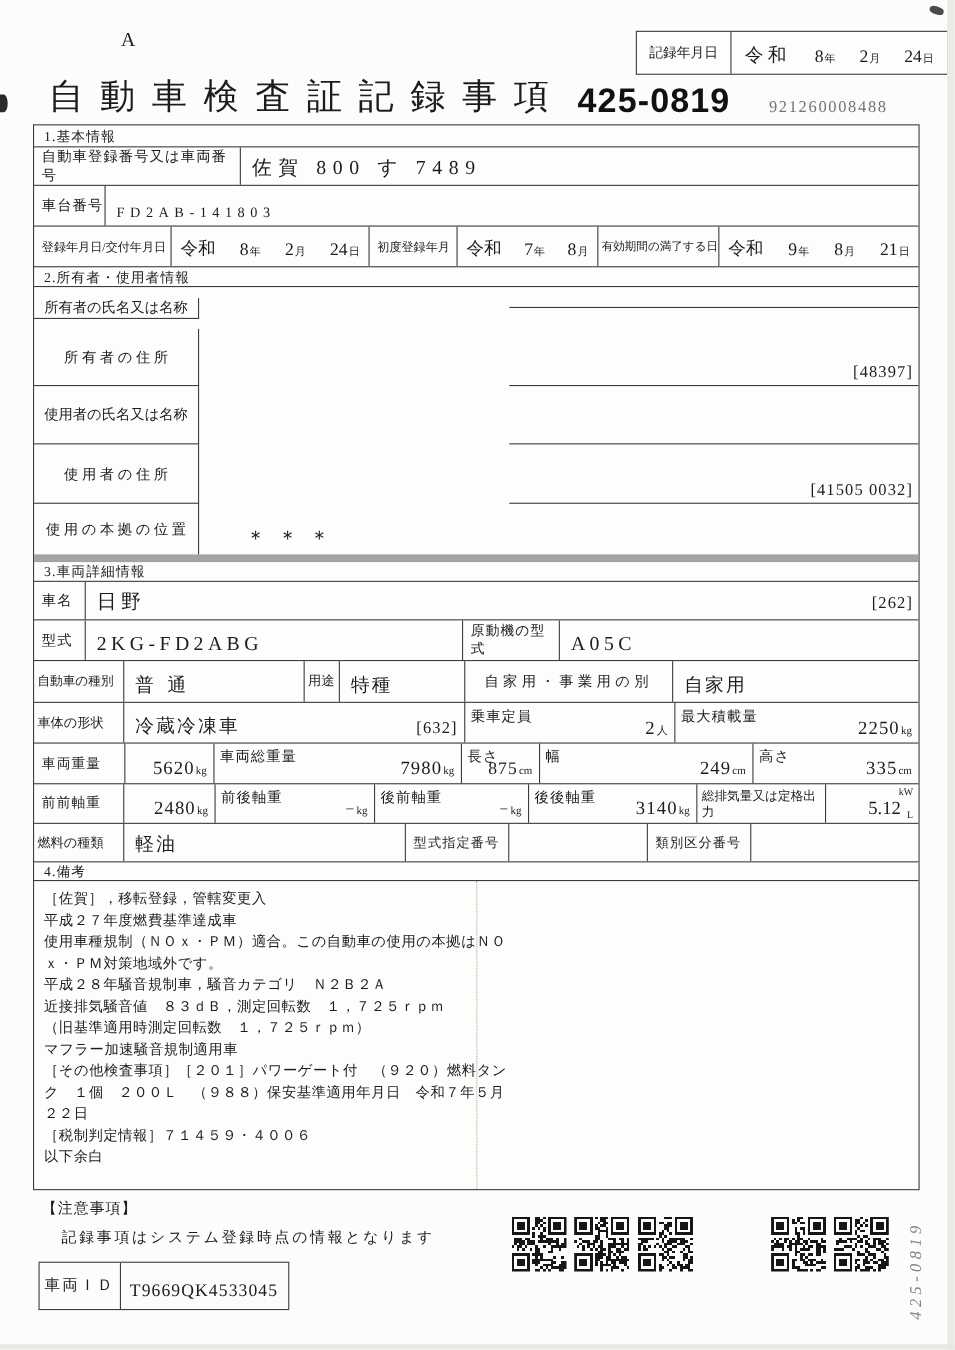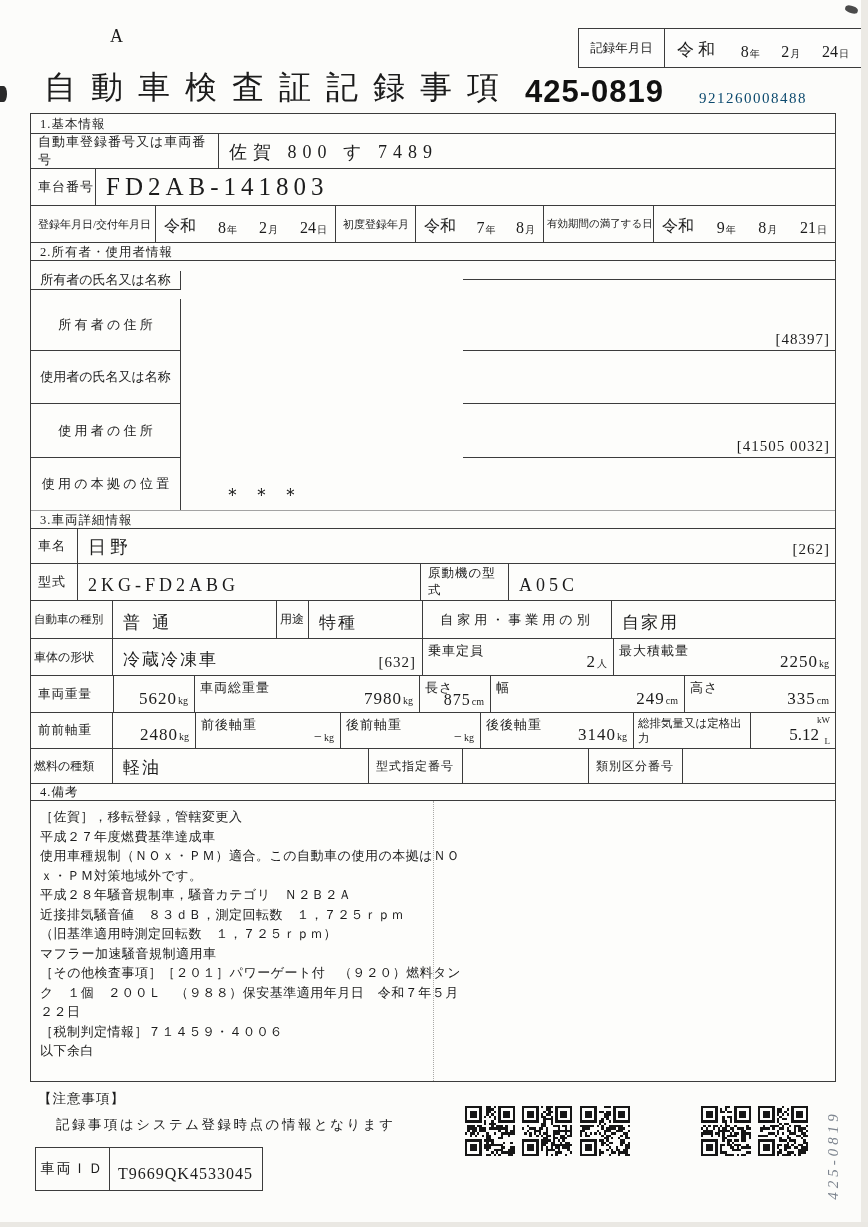--- a/index.html
+++ b/index.html
@@ -4,21 +4,21 @@
 <style>
   * { margin:0; padding:0; box-sizing:border-box; }
   html,body { width:868px; height:1227px; }
   body { background:#efeeeb; font-family:"Liberation Serif","DejaVu Serif",serif; color:#1c1c1c; }
   .page { position:absolute; inset:0; background:#fcfcfa; overflow:hidden; }
 
   
   .corner-mark { position:absolute; left:110px; top:26px; font-size:18px; }
   .title { position:absolute; left:44px; top:66px; font-size:32px; letter-spacing:15px; white-space:nowrap; }
   .doc-number { position:absolute; left:525px; top:74px; font-size:31px; font-family:"Liberation Sans","DejaVu Sans",sans-serif; font-weight:600; letter-spacing:1px; color:#111; }
-  .serial { position:absolute; left:699px; top:90px; font-size:15px; letter-spacing:1.5px; color:#0c4a6e; }
+  .serial { position:absolute; left:699px; top:90px; font-size:15px; letter-spacing:1.5px; color:#737373; }
   .recdate-box { position:absolute; left:578px; top:28px; width:284px; height:40px; border:1px solid #3c3c3c; display:flex; background:#fdfdfc; }
   .recdate-box .rl { width:86px; border-right:1px solid #3c3c3c; display:flex; align-items:center; justify-content:center; font-size:12.5px; }
   .recdate-box .rv { flex:1; display:flex; align-items:flex-end; justify-content:space-between; padding:0 12px 6px 12px; font-size:16px; }
 
   
   .tbl { position:absolute; left:30px; top:113px; width:806px; border:1px solid #3c3c3c; background:#fdfdfb; }
   .band { height:20px; font-size:12.5px; padding:2px 0 0 9px; border-bottom:1px solid #3c3c3c; letter-spacing:1px; }
   .band.h18 { height:18px; padding-top:1px; }
   .band.h17 { height:17px; padding-top:0; }
   .trow { display:flex; border-bottom:1px solid #3c3c3c; position:relative; }
@@ -33,21 +33,21 @@
   .u { font-size:10px; letter-spacing:0; margin-left:1px; }
   .era-date { display:flex; align-items:flex-end; justify-content:space-between; padding:0 8px 5px 8px; font-size:16px; }
   .code { font-size:15px; letter-spacing:1px; }
 
   
   .s2row { display:flex; position:relative; }
   .s2l { width:150px; border-right:1px solid #3c3c3c; border-bottom:1px solid #3c3c3c; display:flex; align-items:center; justify-content:center; font-size:13px; text-align:center; }
   .s2v { flex:1; position:relative; }
   .uline { position:absolute; right:0; bottom:0; width:372px; height:1px; background:#3c3c3c; }
   .s2code { position:absolute; right:5px; bottom:3px; font-size:15px; letter-spacing:1px; }
-  .s2row.last { border-bottom:1px solid #a3a3a3; }
+  .s2row.last { border-bottom:7px solid #a3a3a3; }
   .s2row.last .s2l { border-bottom:none; }
   .stars { position:absolute; left:42px; bottom:2px; font-size:19px; letter-spacing:10px; }
 
   
   .ls6 { letter-spacing:6px; } .ls5 { letter-spacing:5px; } .ls4 { letter-spacing:4px; }
   .ls2 { letter-spacing:2px; }
 
   
   .kw { position:absolute; top:2px; right:5px; font-size:9px; }
   .dispv { position:absolute; bottom:3px; right:16px; font-size:17px; }
@@ -94,21 +94,21 @@
 
   <div class="tbl">
 
     <div class="band">1.基本情報</div>
     <div class="trow" style="height:35px;">
       <div class="c lab" style="width:188px;">自動車登録番号又は車両番号</div>
       <div class="c val ls6" style="flex:1;">佐賀 800 す 7489</div>
     </div>
     <div class="trow" style="height:37px;">
       <div class="c lab" style="width:65px;">車台番号</div>
-      <div class="c val ls5" style="flex:1;font-size:25px;">FD2AB-141803</div>
+      <div class="c val ls5" style="flex:1;font-size:13px;">FD2AB-141803</div>
     </div>
     <div class="trow" style="height:37px;">
       <div class="c lab sm" style="width:125px;">登録年月日/交付年月日</div>
       <div class="c era-date" style="width:180px;">
         <span>令和</span>
         <span><span>8</span><span class="u">年</span></span>
         <span><span>2</span><span class="u">月</span></span>
         <span><span>24</span><span class="u">日</span></span>
       </div>
       <div class="c lab sm" style="width:80px;">初度登録年月</div>

